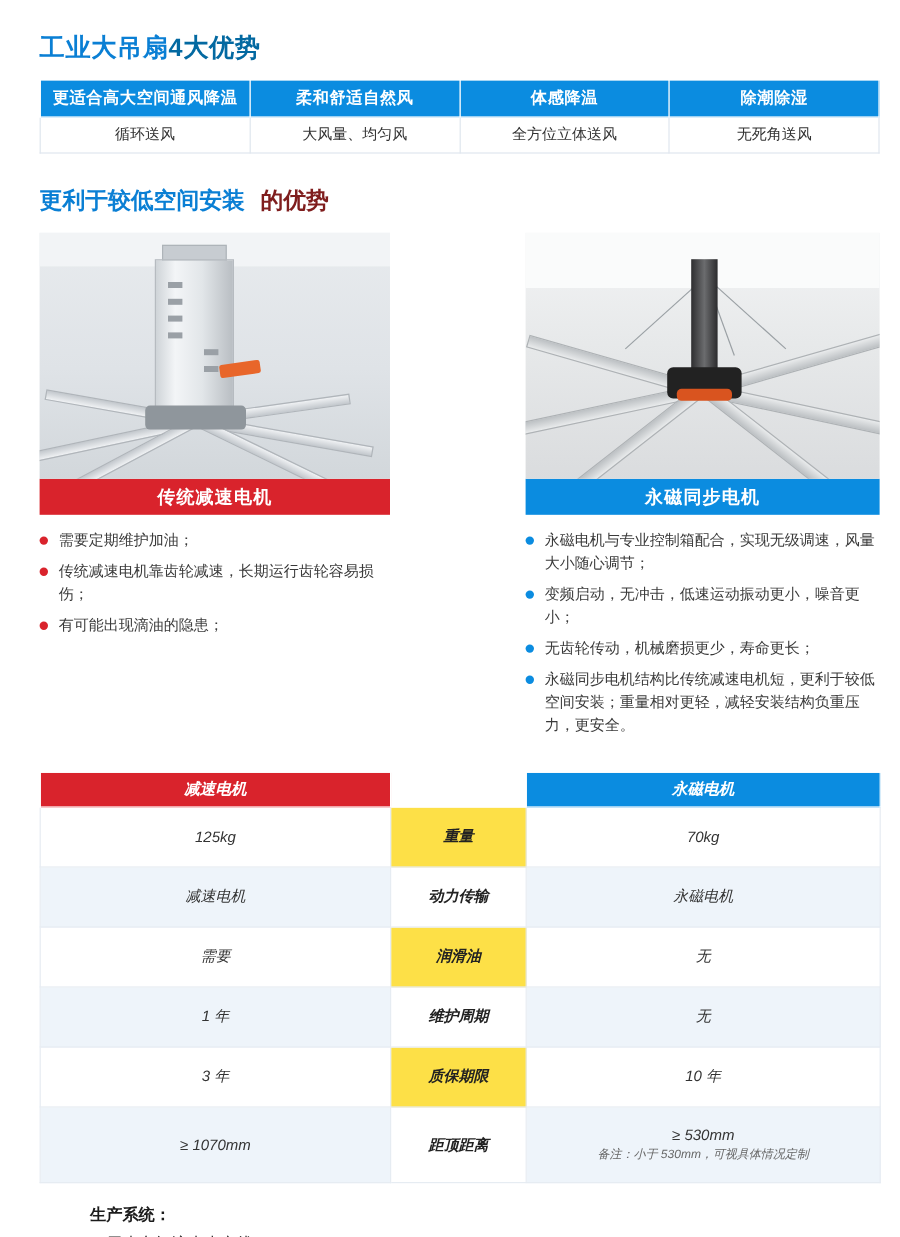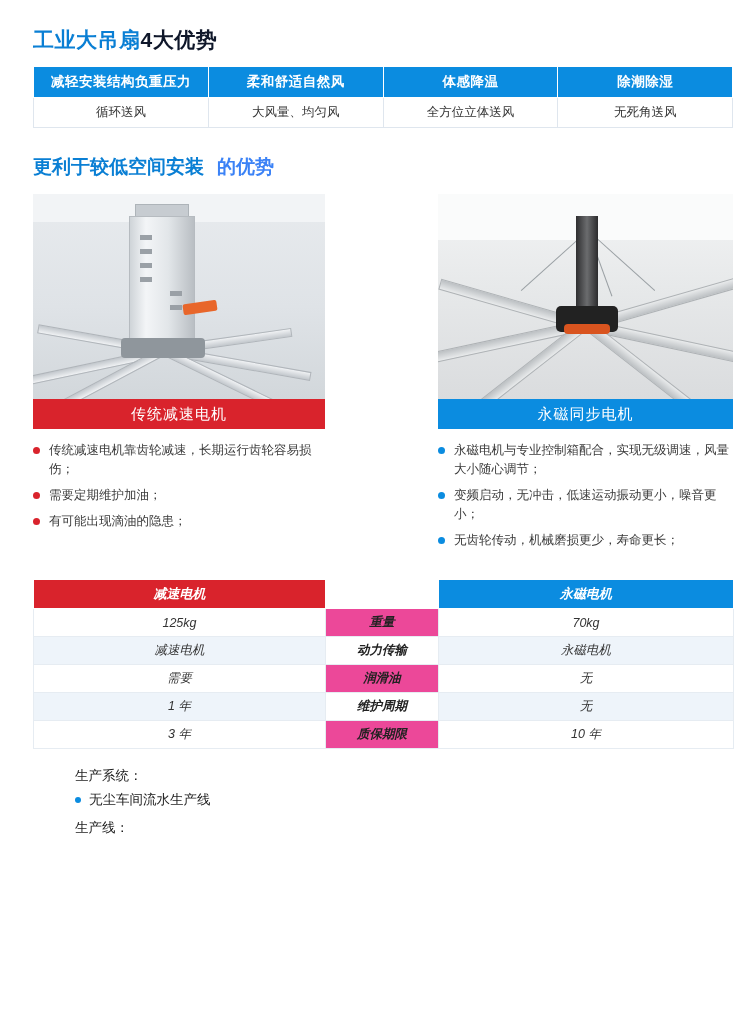--- a/index.html
+++ b/index.html
@@ -19,21 +19,21 @@
 
   
   .h1 {
     font-size: 21px;
     font-weight: bold;
     letter-spacing: .5px;
     padding-top: 26px;
     margin: 0 0 12px 8px;
   }
   .h1 .blue { color: #0a7fd4; }
-  .h1 .dark { color: #0f172a; }
+  .h1 .dark { color: #0369a1; }
 
   
   .adv-table {
     width: 700px;
     border-collapse: collapse;
     margin-left: 8px;
     table-layout: fixed;
   }
   .adv-table th {
     background: #0b8ce0;
@@ -54,21 +54,21 @@
     background: #fff;
   }
 
   
   .h2 {
     font-size: 19px;
     font-weight: bold;
     margin: 26px 0 14px 8px;
   }
   .h2 .blue { color: #0a7fd4; }
-  .h2 .dark { color: #3b82f6; padding-left: 13px; }
+  .h2 .dark { color: #7f1d1d; padding-left: 13px; }
 
   
   .cols {
     display: flex;
     justify-content: space-between;
     margin-left: 8px;
     width: 700px;
   }
   .col { width: 292px; }
   .col.right { width: 295px; }
@@ -137,21 +137,21 @@
     border: 1px solid #aeb2b5; transform-origin: 0 50%;
   }
   .photo.right-photo .wire {
     position: absolute; background: #9aa0a4; height: 1px; transform-origin: 0 50%;
   }
 
   .cap-bar {
     height: 30px;
     color: #fff;
     font-size: 15px;
-    font-weight: normal;
+    font-weight: bold;
     display: flex;
     align-items: center;
     justify-content: center;
     letter-spacing: 1px;
   }
   .cap-bar.red { background: #d9232c; }
   .cap-bar.blue { background: #0b8ce0; }
 
   
   ul.bul {
@@ -187,41 +187,41 @@
     font-style: italic;
   }
   .cmp th.red-h { background: #d9232c; }
   .cmp th.blue-h { background: #0b8ce0; }
   .cmp th.mid-h { background: #ffffff; }
   .cmp th {
     color: #fff; font-size: 13px; font-weight: bold;
     padding: 5px 0; text-align: center; border: 1px solid #fff;
   }
   .cmp td {
-    font-size: 12.5px; text-align: center; padding: 5px 2px;
+    font-size: 12.5px; text-align: center; padding: 16px 2px;
     border: 1px solid #e6ecf2; color: #333;
   }
-  .cmp td.mid { font-weight: bold; color: #222; background: #ec4899; }
+  .cmp td.mid { font-weight: bold; color: #222; background: #fde047; }
   .cmp tr.alt td { background: #eef4fa; }
   .cmp tr.alt td.mid { background: #fff; }
   .cmp .note { display:block; font-size: 10px; color:#666; margin-top:2px; }
 
   
   .sec5-bar {
     width: 700px; margin-left: 8px; margin-top: 52px;
     height: 34px;
     background: linear-gradient(90deg,#0b8ce0 0%, #0b8ce0 62%, #7fc6ef 85%, #cfe8f9 100%);
     display: flex; align-items: center;
   }
   .sec5-bar span {
     color: #fff; font-size: 16px; font-weight: bold; padding-left: 14px; letter-spacing: 1px;
   }
   .sec5-body { margin-left: 50px; margin-top: 18px; width: 650px; }
   .sec5-body .sub {
-    font-size: 13.5px; font-weight: normal; color: #1b1b1b; margin: 8px 0 4px 0;
+    font-size: 13.5px; font-weight: bold; color: #1b1b1b; margin: 8px 0 4px 0;
   }
   .sec5-body ul { list-style: none; margin: 0 0 4px 0; padding: 0; }
   .sec5-body li {
     position: relative; padding-left: 14px; font-size: 13.5px; line-height: 22px; color: #222;
   }
   .sec5-body li::before {
     content: ""; position: absolute; left: 0; top: 8px;
     width: 6px; height: 6px; border-radius: 50%; background: #0b8ce0;
   }
 </style>
@@ -230,21 +230,21 @@
 
 <div class="page">
 
   <h1 class="h1">
     <span class="blue">工业大吊扇</span><span class="dark">4大优势</span>
   </h1>
 
   <table class="adv-table">
     <tbody>
         <tr>
-      <th>减轻安装结构负重压力</th>
+      <th>更适合高大空间通风降温</th>
       <th>柔和舒适自然风</th>
       <th>体感降温</th>
       <th>除潮除湿</th>
     </tr>
     <tr>
       <td>循环送风</td>
       <td>大风量、均匀风</td>
       <td>全方位立体送风</td>
       <td>无死角送风</td>
     </tr>
@@ -273,22 +273,22 @@
         <div class="blade" style="left:130px; top:152px; width:150px; transform:rotate(10deg);"></div>
         <div class="blade" style="left:130px; top:152px; width:145px; transform:rotate(26deg);"></div>
         <div class="blade" style="left:130px; top:152px; width:130px; transform:rotate(-8deg);"></div>
         <div class="blade" style="left:128px; top:154px; width:140px; transform:rotate(168deg);"></div>
         <div class="blade" style="left:128px; top:154px; width:135px; transform:rotate(152deg);"></div>
         <div class="blade" style="left:128px; top:152px; width:125px; transform:rotate(190deg);"></div>
         <div class="hub"></div>
       </div>
       <div class="cap-bar red">传统减速电机</div>
       <ul class="bul red">
+        <li>需要定期维护加油；</li>
         <li>传统减速电机靠齿轮减速，长期运行齿轮容易损伤；</li>
-        <li>需要定期维护加油；</li>
         <li>有可能出现滴油的隐患；</li>
       </ul>
     </div>
 
     <div class="col right">
       <div class="photo right-photo">
         <div class="rceil"></div>
         <div class="wire" style="left:150px; top:36px; width:90px; transform:rotate(42deg);"></div>
         <div class="wire" style="left:150px; top:36px; width:90px; transform:rotate(138deg);"></div>
         <div class="wire" style="left:150px; top:36px; width:70px; transform:rotate(70deg);"></div>
@@ -300,20 +300,21 @@
         <div class="rblade" style="left:146px; top:126px; width:150px; transform:rotate(196deg);"></div>
         <div class="rblade" style="left:146px; top:126px; width:145px; transform:rotate(142deg);"></div>
         <div class="rhub"></div>
         <div class="rring"></div>
       </div>
       <div class="cap-bar blue">永磁同步电机</div>
       <ul class="bul blue">
         <li>永磁电机与专业控制箱配合，实现无级调速，风量大小随心调节；</li>
         <li>变频启动，无冲击，低速运动振动更小，噪音更小；</li>
         <li>无齿轮传动，机械磨损更少，寿命更长；</li>
+        <li>永磁同步电机结构比传统减速电机短，更利于较低空间安装；重量相对更轻，减轻安装结构负重压力，更安全。</li>
       </ul>
     </div>
   </div>
 
   <table class="cmp">
     <colgroup>
       <col style="width:292px">
         <col style="width:113px">
         <col style="width:295px">
     </colgroup>
@@ -341,20 +342,28 @@
     <tr class="alt">
       <td>1 年</td>
       <td class="mid">维护周期</td>
       <td>无</td>
     </tr>
     <tr>
       <td>3 年</td>
       <td class="mid">质保期限</td>
       <td>10 年</td>
     </tr>
+    <tr class="alt">
+      <td>≥ 1070mm</td>
+      <td class="mid">距顶距离</td>
+      <td>
+        <span>≥ 530mm</span>
+        <span class="note">备注：小于 530mm，可视具体情况定制</span>
+      </td>
+    </tr>
   </tbody>
     </table>
 
 
   <div class="sec5-body">
     <div class="sub">生产系统：</div>
     <ul>
       <li>无尘车间流水生产线</li>
     </ul>
     <div class="sub">生产线：</div>

